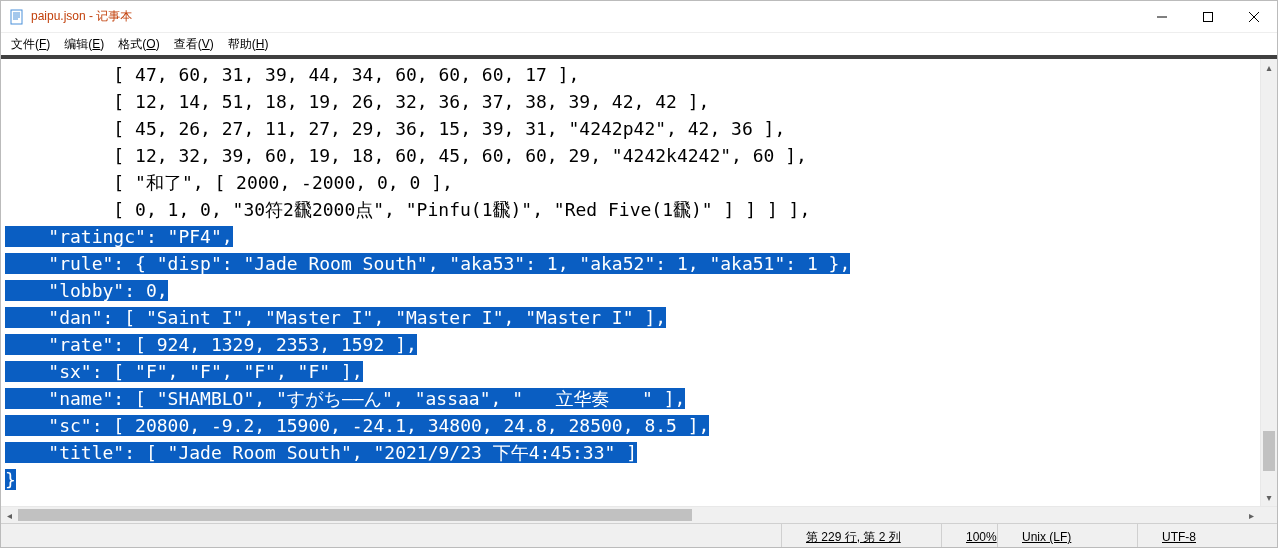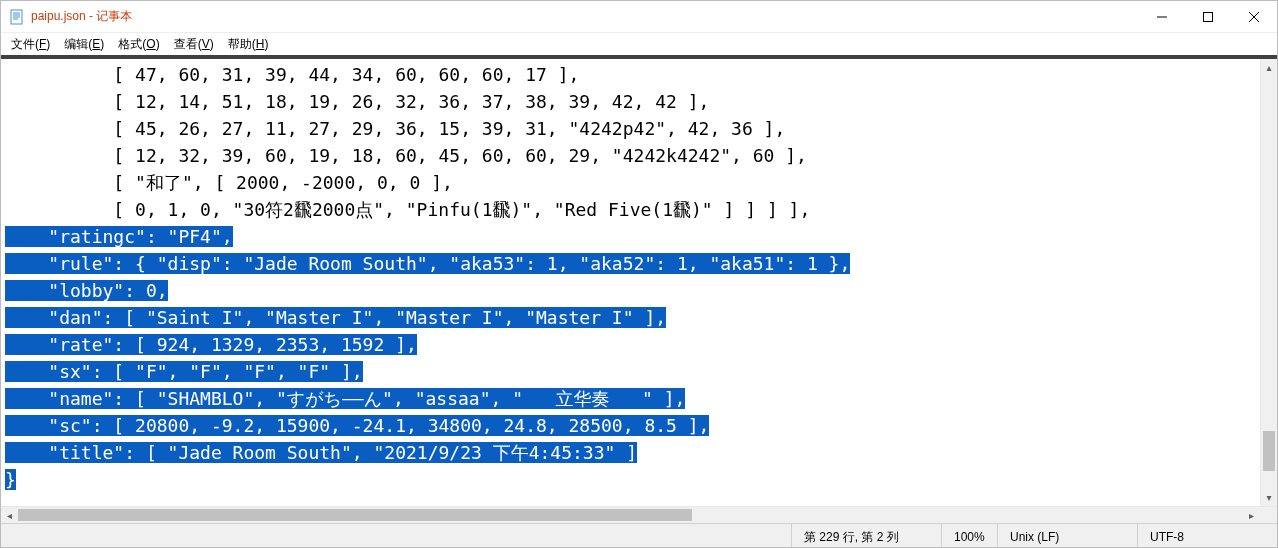--- a/index.html
+++ b/index.html
@@ -107,26 +107,26 @@
   .statusbar {
     height: 24px;
     display: flex;
     background: #f0f0f0;
     border-top: 1px solid #d0d0d0;
     font-size: 12px;
     align-items: stretch;
   }
   .statusbar .cell {
     border-left: 1px solid #d0d0d0;
-    padding: 3px 12px 0 12px;
-    display:flex;align-items:center;
+    padding: 3px 12px 0 24px;
+    display:flex;align-items:center;text-decoration:underline;
   }
   .statusbar .cell.first { border-left:none; flex:1; }
   .statusbar .pos { width: 150px; }
-  .statusbar .zoom { width: 56px; }
+  .statusbar .zoom { width: 56px; margin-left: 10px; }
   .statusbar .eol { width: 140px; }
   .statusbar .enc { width: 140px; }
 </style>
 </head>
 <body>
 
 <div class="titlebar">
   <span class="icon-app">
     <svg width="16" height="16" viewBox="0 0 16 16">
       <rect x="2" y="1" width="11" height="14" fill="#fff" stroke="#4a90d9" stroke-width="1"></rect>

